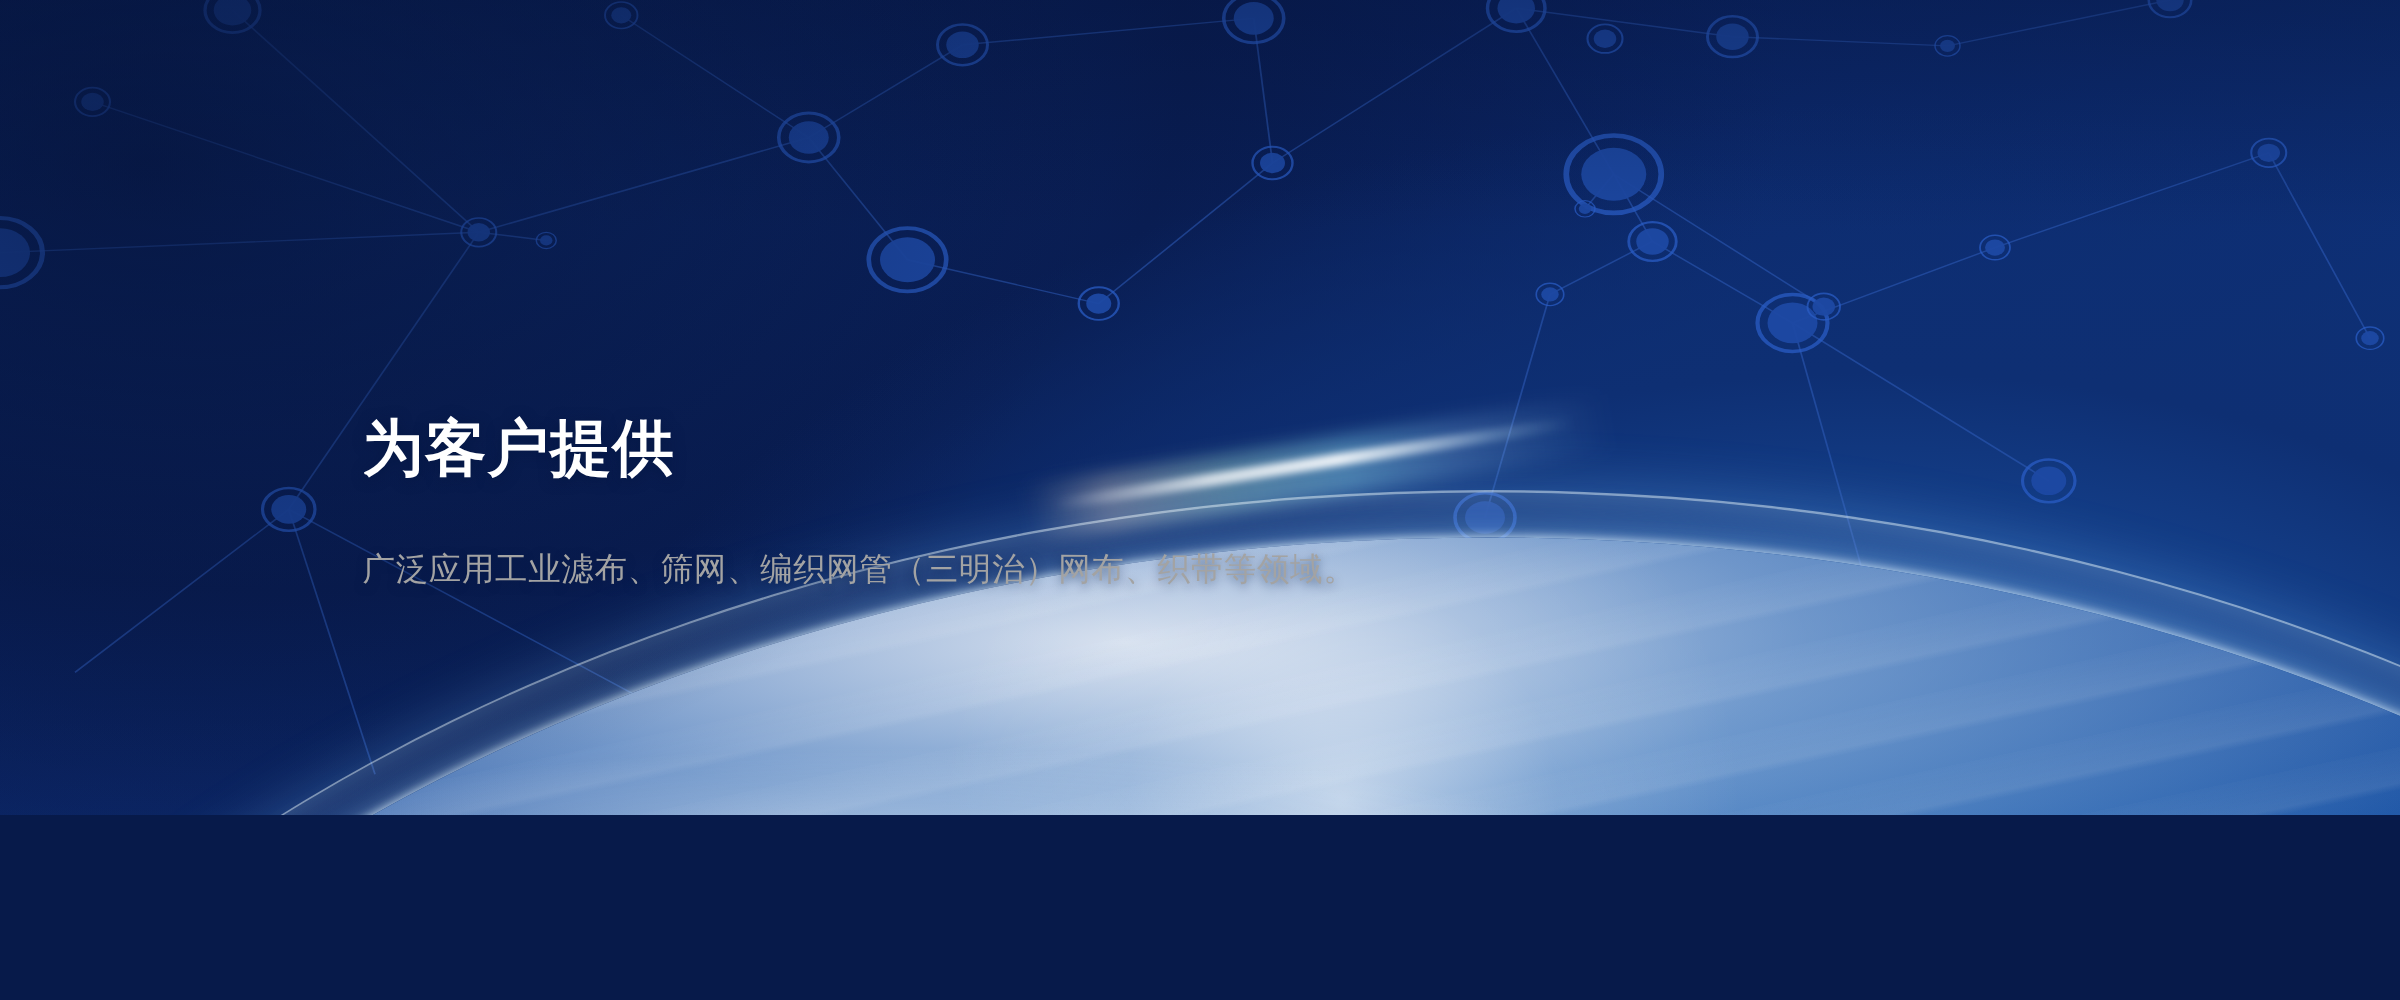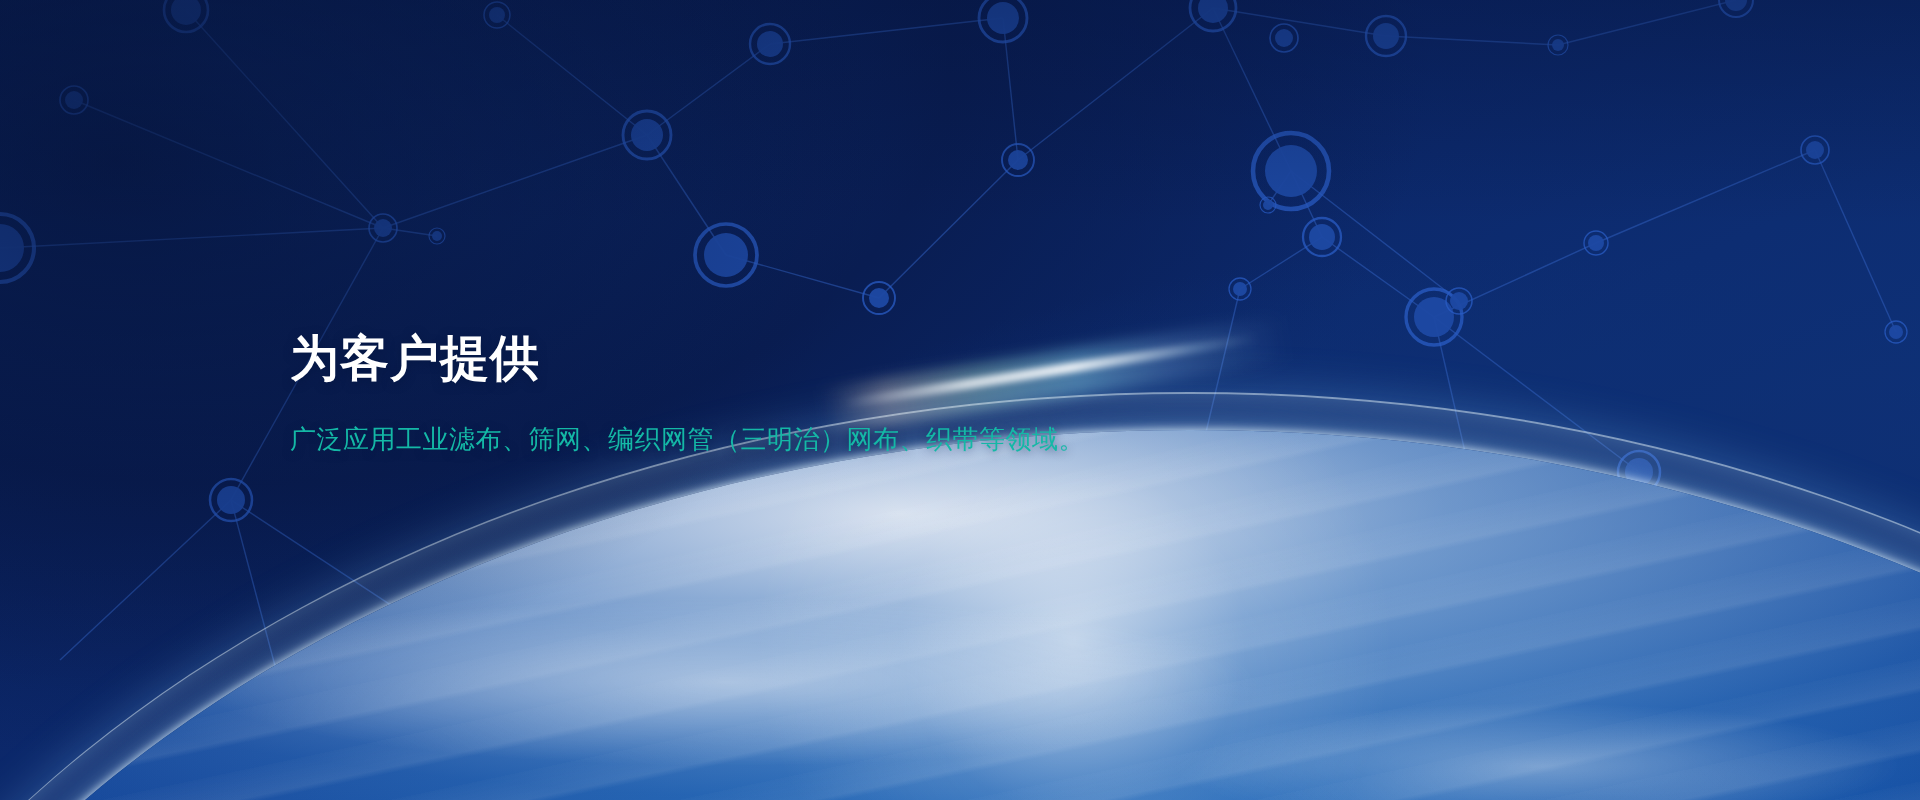--- a/index.html
+++ b/index.html
@@ -7,21 +7,21 @@
     padding: 0;
     background: #071a4a;
   }
   body {
     font-family: "Liberation Serif", "DejaVu Serif", serif;
   }
 
   #banner {
     position: relative;
     width: 1920px;
-    height: 800px;
+    height: 652px;
     overflow: hidden;
     background: #0a2160;
   }
 
   
   .space-base {
     position: absolute;
     inset: 0;
     background:
       radial-gradient(ellipse 1500px 900px at 78% 112%, #2f7fd0 0%, #1a4e9e 22%, #0e2f73 48%, rgba(10,33,96,0) 72%),
@@ -153,22 +153,22 @@
     line-height: 74px;
     font-weight: 700;
     letter-spacing: 1px;
     text-shadow: 0 2px 10px rgba(0,20,60,0.55);
     white-space: nowrap;
   }
   .headline.line2 {
     margin-top: 2px;
   }
   .subline {
-    margin-top: 24px;
-    color: #14b8a6;
+    margin-top: 40px;
+    color: #a3a3a3;
     font-size: 26px;
     line-height: 40px;
     font-weight: 400;
     letter-spacing: 0.5px;
     text-shadow: 0 2px 8px rgba(0,25,70,0.5);
     white-space: nowrap;
   }
 </style>
 </head>
 <body>

